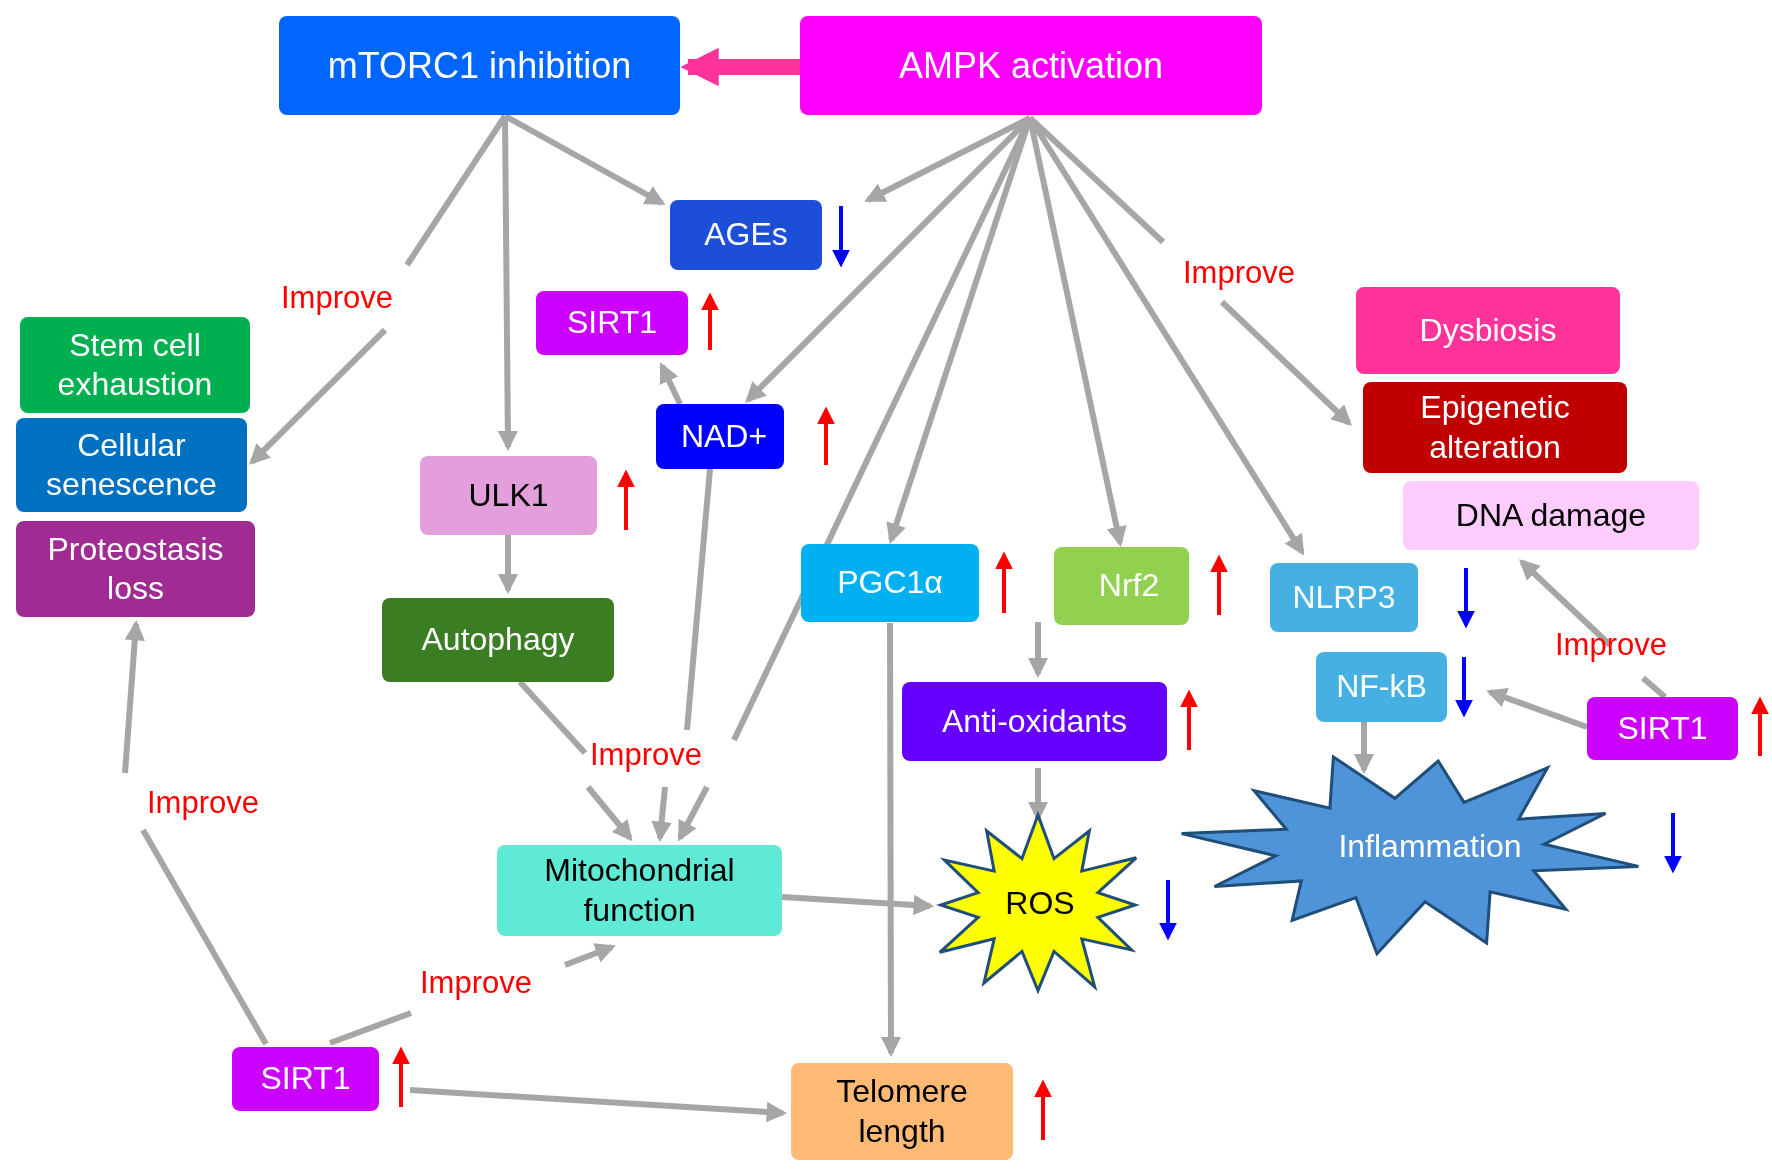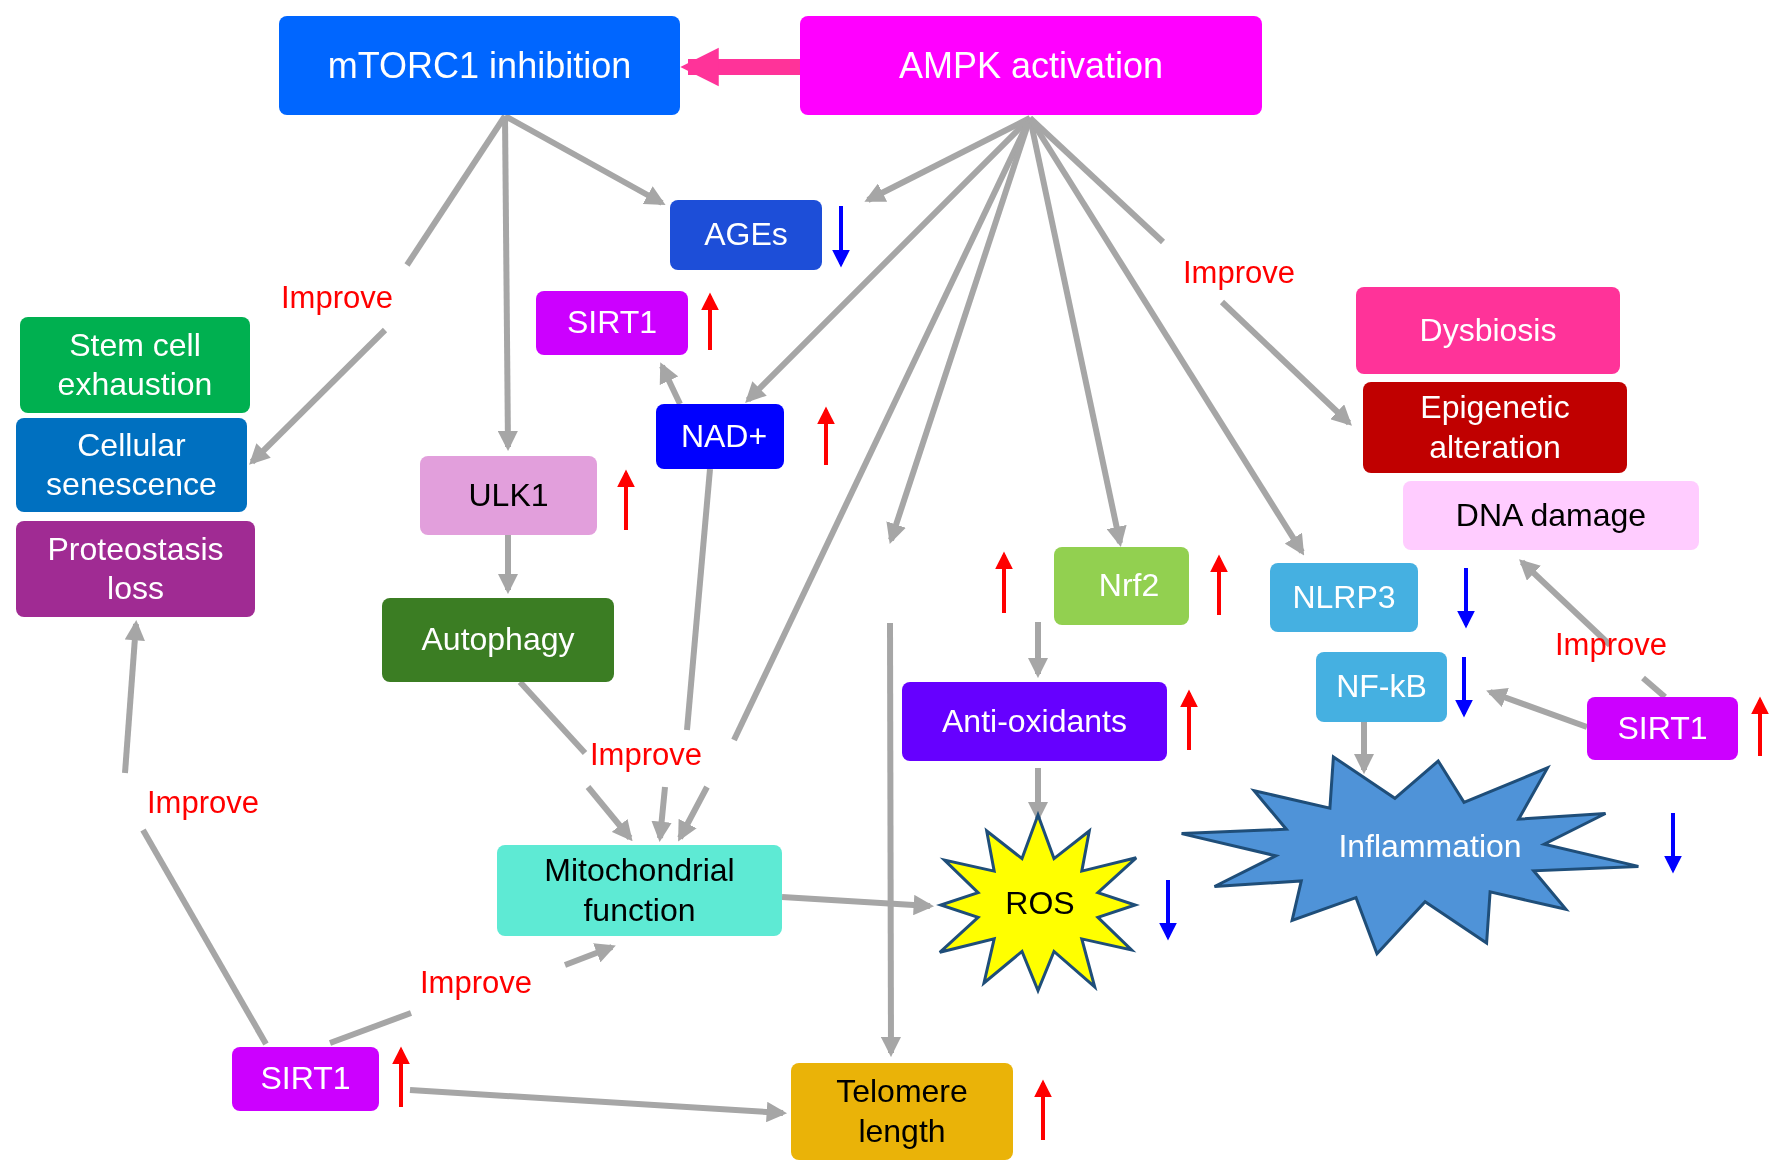--- a/index.html
+++ b/index.html
@@ -93,32 +93,33 @@
   <div class="node" style="left: 536px; top: 291px; width: 152px; height: 64px; background: rgb(204, 0, 255);"><span>SIRT1</span></div>
   <div class="node" style="left: 656px; top: 404px; width: 128px; height: 65px; background: rgb(0, 0, 255); padding-left: 8px;"><span>NAD+</span></div>
   <div class="node dark" style="left: 420px; top: 456px; width: 177px; height: 79px; background: rgb(226, 159, 220);"><span>ULK1</span></div>
   <div class="node" style="left: 382px; top: 598px; width: 232px; height: 84px; background: rgb(59, 125, 35);"><span>Autophagy</span></div>
   <div class="node" style="left: 20px; top: 317px; width: 230px; height: 96px; background: rgb(0, 176, 80);"><span>Stem cell
 exhaustion</span></div>
   <div class="node" style="left: 16px; top: 418px; width: 231px; height: 94px; background: rgb(0, 112, 192);"><span>Cellular
 senescence</span></div>
   <div class="node" style="left: 16px; top: 521px; width: 239px; height: 96px; background: rgb(160, 43, 147);"><span>Proteostasis
 loss</span></div>
+  <div class="node" style="left: 801px; top: 544px; width: 178px; height: 78px; background: rgb(0, 176, 240);"><span>PGC1α</span></div>
   <div class="node" style="left: 1054px; top: 547px; width: 135px; height: 78px; background: rgb(146, 208, 80); padding-left: 15px;"><span>Nrf2</span></div>
   <div class="node" style="left: 902px; top: 682px; width: 265px; height: 79px; background: rgb(102, 0, 255);"><span>Anti-oxidants</span></div>
   <div class="node" style="left: 1270px; top: 563px; width: 148px; height: 69px; background: rgb(69, 176, 225);"><span>NLRP3</span></div>
   <div class="node" style="left: 1316px; top: 652px; width: 131px; height: 70px; background: rgb(69, 176, 225);"><span>NF-kB</span></div>
   <div class="node" style="left: 1587px; top: 697px; width: 151px; height: 63px; background: rgb(204, 0, 255);"><span>SIRT1</span></div>
   <div class="node" style="left: 1363px; top: 382px; width: 264px; height: 91px; background: rgb(192, 0, 0);"><span>Epigenetic
 alteration</span></div>
   <div class="node" style="left: 1356px; top: 287px; width: 264px; height: 87px; background: rgb(255, 51, 153);"><span>Dysbiosis</span></div>
   <div class="node dark" style="left: 1363px; top: 481px; width: 296px; height: 69px; background: rgb(255, 204, 255); margin-left: 40px;"><span>DNA damage</span></div>
   <div class="node dark" style="left: 497px; top: 845px; width: 285px; height: 91px; background: #5eead4;"><span>Mitochondrial
 function</span></div>
-  <div class="node dark" style="left: 791px; top: 1063px; width: 222px; height: 97px; background: #eab308;"><span>Telomere
+  <div class="node dark" style="left: 791px; top: 1063px; width: 222px; height: 97px; background: #fdba74;"><span>Telomere
 length</span></div>
   <div class="node" style="left: 232px; top: 1047px; width: 147px; height: 64px; background: rgb(204, 0, 255);"><span>SIRT1</span></div>
 
   <div class="startext" style="left:980px;top:885px;width:120px;color:#000000;">ROS</div>
   <div class="startext" style="left:1300px;top:828px;width:260px;color:#ffffff;">Inflammation</div>
 
   <div class="label" style="left:281px;top:280px;">Improve</div>
   <div class="label" style="left:1183px;top:255px;">Improve</div>
   <div class="label" style="left:590px;top:737px;">Improve</div>
   <div class="label" style="left:147px;top:785px;">Improve</div>

